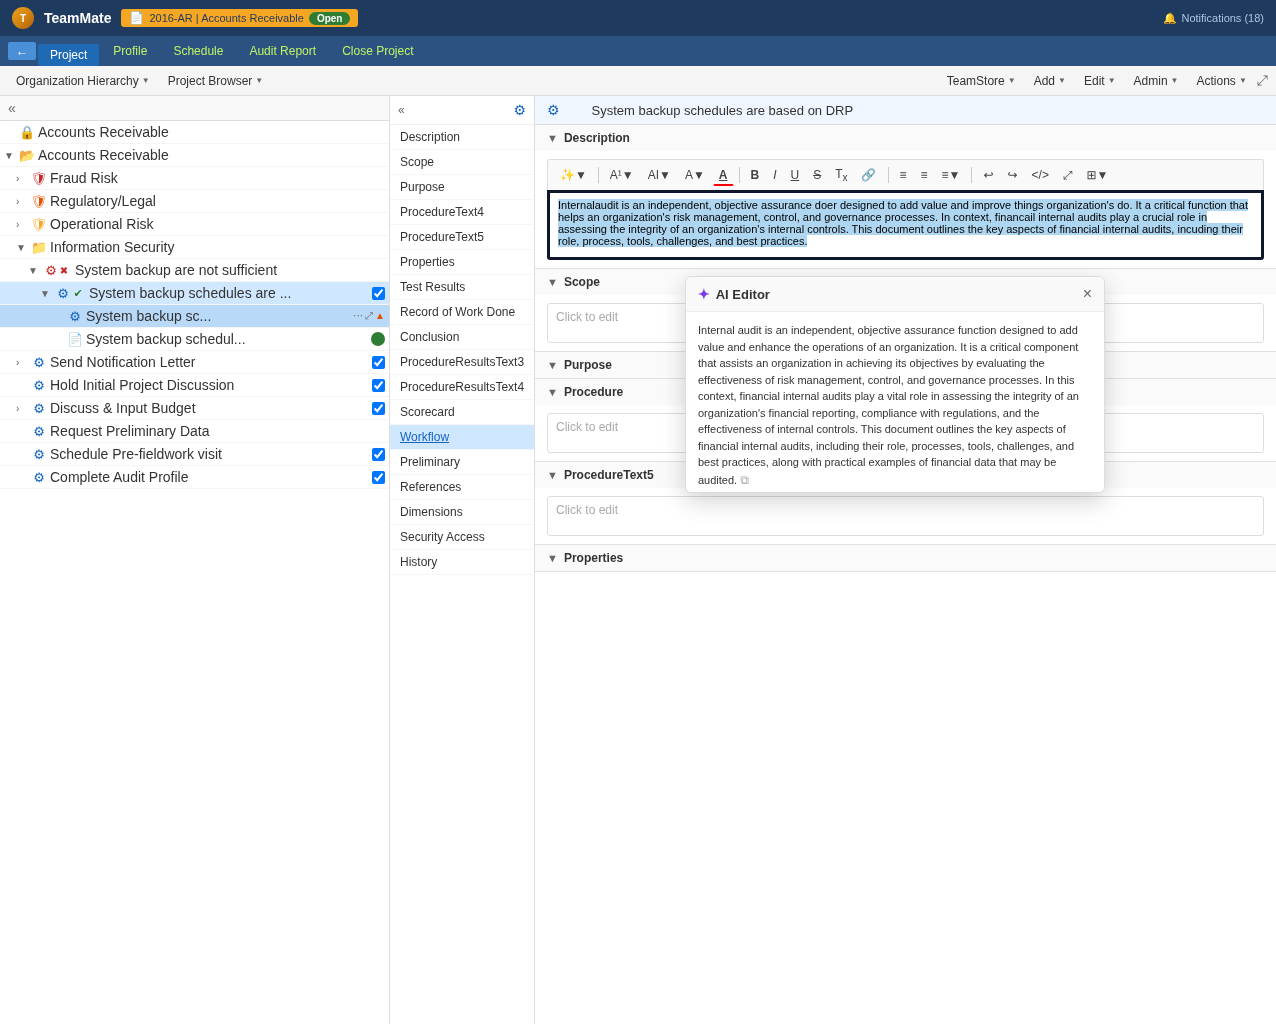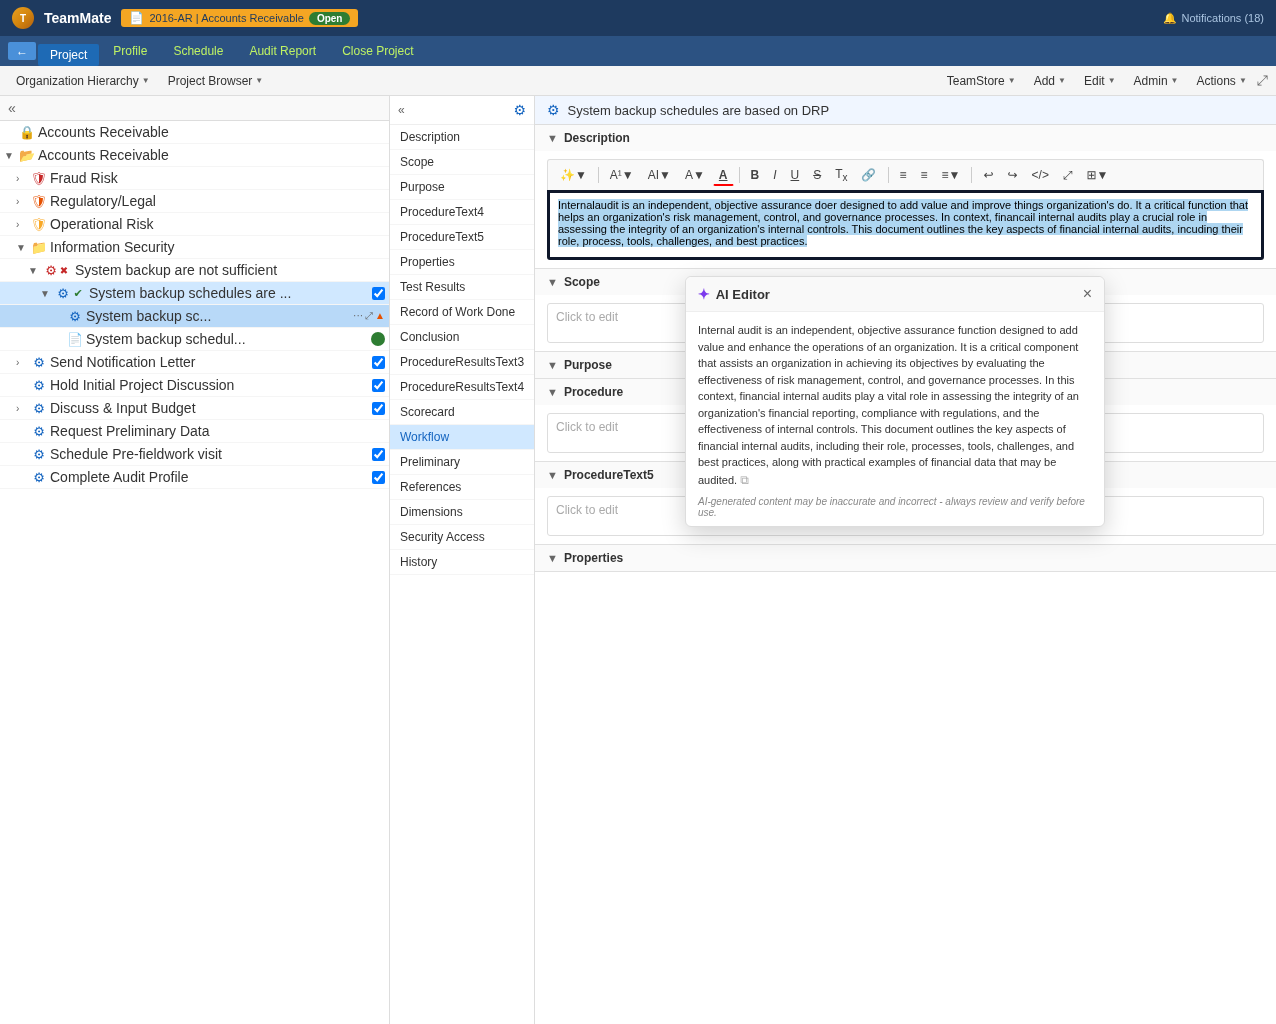--- a/index.html
+++ b/index.html
@@ -61,27 +61,27 @@
     .doc-blue { color: #1565c0; }
     .warn-orange { color: #e65100; font-size: 10px; }
     .action-icons { display: flex; gap: 2px; margin-left: 2px; }
     .action-icon { color: #666; font-size: 10px; }
 
     
     .section-list { width: 145px; border-right: 1px solid #ddd; background: white; overflow-y: auto; }
     .section-list-header { padding: 6px 8px; display: flex; align-items: center; justify-content: space-between; border-bottom: 1px solid #eee; }
     .collapse-btn { background: none; border: none; cursor: pointer; color: #666; font-size: 12px; }
     .section-item { padding: 5px 10px; font-size: 12px; color: #333; cursor: pointer; border-bottom: 1px solid #f5f5f5; }
-    .section-item.active { background: #d0e8ff; color: #1565c0; font-weight: 500; }
+    .section-item.active { background: #d0e8ff; color: #1565c0; font-weight: 500; text-decoration: underline; }
 
     
     .content-area { flex: 1; overflow-y: auto; background: white; position: relative; }
     .content-header { background: #f0f6ff; border-bottom: 1px solid #ddd; padding: 6px 12px; display: flex; align-items: center; gap: 8px; }
     .content-header-icon { color: #1565c0; font-size: 14px; }
-    .content-title { font-size: 13px; font-weight: 500; color: #333; }
+    .content-title { font-size: 13px; font-weight: 500; color: #333; margin-left: 24px; }
 
     
     .content-section { border-bottom: 1px solid #e0e0e0; }
     .section-header { display: flex; align-items: center; padding: 6px 12px; background: #fafafa; cursor: pointer; gap: 6px; }
     .section-header-icon { color: #666; font-size: 11px; }
     .section-header-title { font-size: 12px; font-weight: 600; color: #333; }
     .section-content { padding: 8px 12px; }
 
     
     .editor-toolbar { display: flex; align-items: center; flex-wrap: wrap; gap: 2px; padding: 4px 6px; background: #f9f9f9; border: 1px solid #ddd; border-bottom: none; border-radius: 3px 3px 0 0; }
@@ -366,21 +366,20 @@
               <div class="ai-editor-title">
                 <span class="ai-icon">✦</span>
                 <span>AI Editor</span>
               </div>
               <button class="ai-close-btn">×</button>
             </div>
             <div class="ai-editor-body">
               <span>Internal audit is an independent, objective assurance function designed to add value and enhance the operations of an organization. It is a critical component that assists an organization in achieving its objectives by evaluating the effectiveness of risk management, control, and governance processes. In this context, financial internal audits play a vital role in assessing the integrity of an organization's financial reporting, compliance with regulations, and the effectiveness of internal controls. This document outlines the key aspects of financial internal audits, including their role, processes, tools, challenges, and best practices, along with practical examples of financial data that may be audited.</span>
               <span class="copy-icon">⧉</span>
             </div>
-            <div class="ai-disclaimer">AI-generated content may be inaccurate and incorrect - always review and verify before use.</div>
           </div>
         </div>
       </div>
 
       <div class="content-section">
         <div class="section-header">
           <span class="section-header-icon">▼</span>
           <span class="section-header-title">Scope</span>
         </div>
         <div class="section-content">

